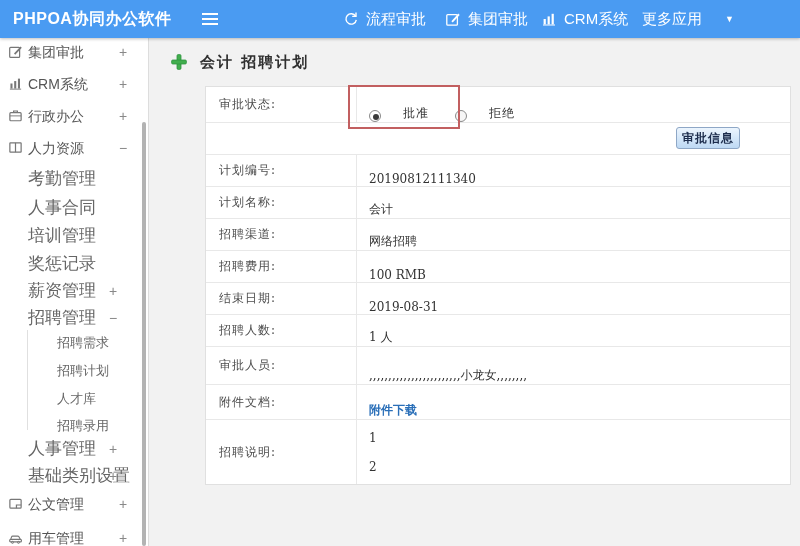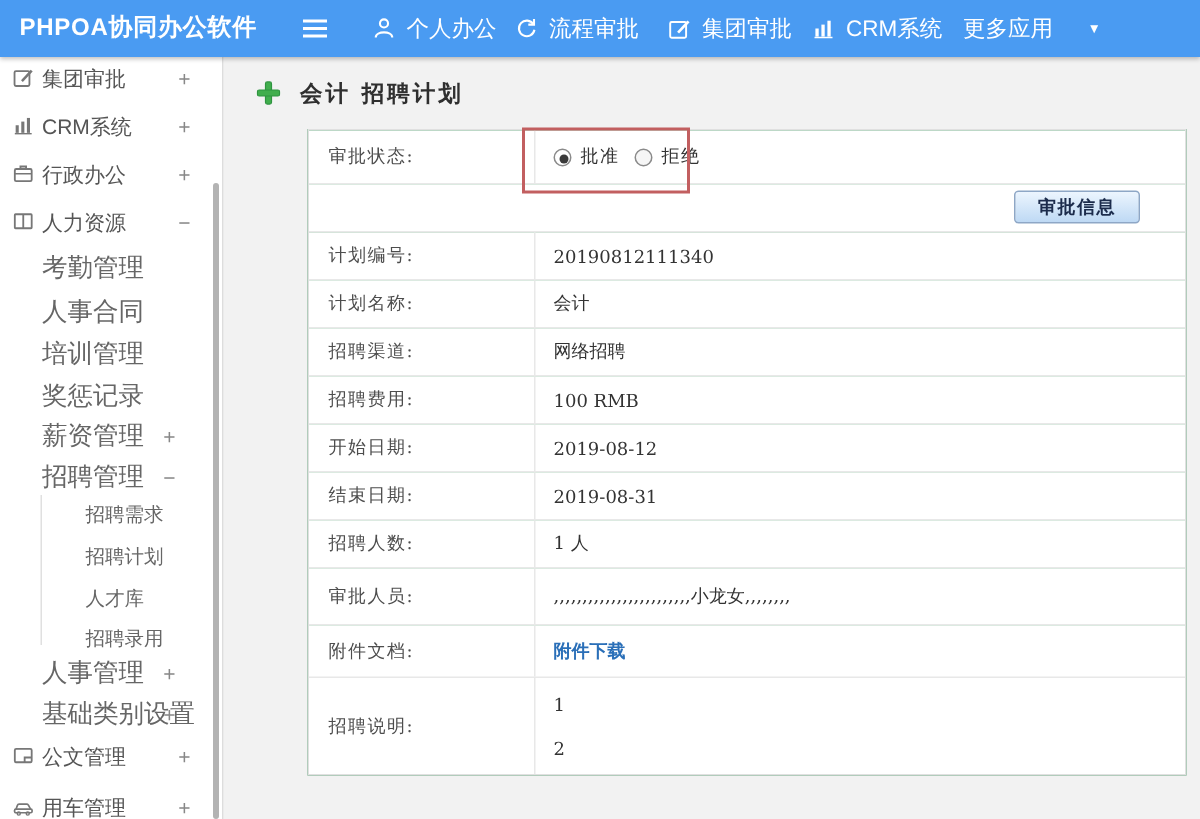--- a/index.html
+++ b/index.html
@@ -62,24 +62,24 @@
     background: #15803d; border: 1px solid #e0e0e0;
     font-family: "DejaVu Serif", serif;
   }
   .trow { display: flex; border-bottom: 1px solid #e8e8e8; background: #fff; }
   .trow:last-child { border-bottom: none; }
   .tlabel {
     width: 151px; border-right: 1px solid #e8e8e8; padding-left: 13px;
     display: flex; align-items: center;
     font-size: 12px; color: #4d4d4d; letter-spacing: 1px;
   }
-  .tvalue { flex: 1; padding-left: 12px; display: flex; align-items: center; font-size: 12px; color: #333; }
+  .tvalue { flex: 1; padding-left: 12px; display: flex; align-items: flex-end; font-size: 12px; color: #333; gap: 16px; }
   .button-row { position: relative; display: block; }
   .approve-btn {
-    position: absolute; left: 470px; top: 4px; width: 84px; height: 22px;
+    position: absolute; left: 470px; top: 4px; width: 64px; height: 22px;
     font-family: "DejaVu Serif", serif; font-size: 12px; font-weight: bold;
     color: #1c2c4c; letter-spacing: 1px;
     background: linear-gradient(#ecf5fe, #bed9f4);
     border: 1px solid #8ea7c6; border-radius: 3px; cursor: pointer;
   }
   .radio {
     display: inline-block; width: 12px; height: 12px; border-radius: 50%;
     border: 1px solid #8a8a8a; background: #f6f6f6; position: relative; cursor: pointer;
   }
   .radio.checked { background: #fff; }
@@ -100,29 +100,20 @@
 
 <div class="topbar">
   <div class="brand">PHPOA协同办公软件</div>
 
   <span class="hamburger">
       <i></i>
       <i></i>
       <i></i>
     </span>
 
-  <div class="nav-item" style="left:248px">
-    <span>
-        <svg width="16" height="16" viewBox="0 0 16 16">
-          <circle cx="8" cy="4.6" r="2.7" fill="none" stroke="#fff" stroke-width="1.4"></circle>
-          <path d="M2.5 14 c0-4.6 11-4.6 11 0" fill="none" stroke="#fff" stroke-width="1.4"></path>
-        </svg>
-      </span>
-    <span>个人办公</span>
-  </div>
 
   <div class="nav-item" style="left:343px">
     <span>
         <svg width="16" height="16" viewBox="0 0 16 16">
           <path d="M12.6 5.2 A5.2 5.2 0 1 0 13.3 8.8" fill="none" stroke="#fff" stroke-width="1.4"></path>
           <path d="M13 1.6 L13 5.4 L9.2 5.4" fill="none" stroke="#fff" stroke-width="1.4"></path>
         </svg>
       </span>
     <span>流程审批</span>
   </div>
@@ -302,24 +293,20 @@
     <div class="trow" style="height:32px">
       <div class="tlabel">招聘渠道:</div>
       <div class="tvalue">网络招聘</div>
     </div>
 
     <div class="trow" style="height:32px">
       <div class="tlabel">招聘费用:</div>
       <div class="tvalue">100 RMB</div>
     </div>
 
-    <div class="trow" style="height:32px">
-      <div class="tlabel">开始日期:</div>
-      <div class="tvalue">2019-08-12</div>
-    </div>
 
     <div class="trow" style="height:32px">
       <div class="tlabel">结束日期:</div>
       <div class="tvalue">2019-08-31</div>
     </div>
 
     <div class="trow" style="height:32px">
       <div class="tlabel">招聘人数:</div>
       <div class="tvalue">1 人</div>
     </div>

